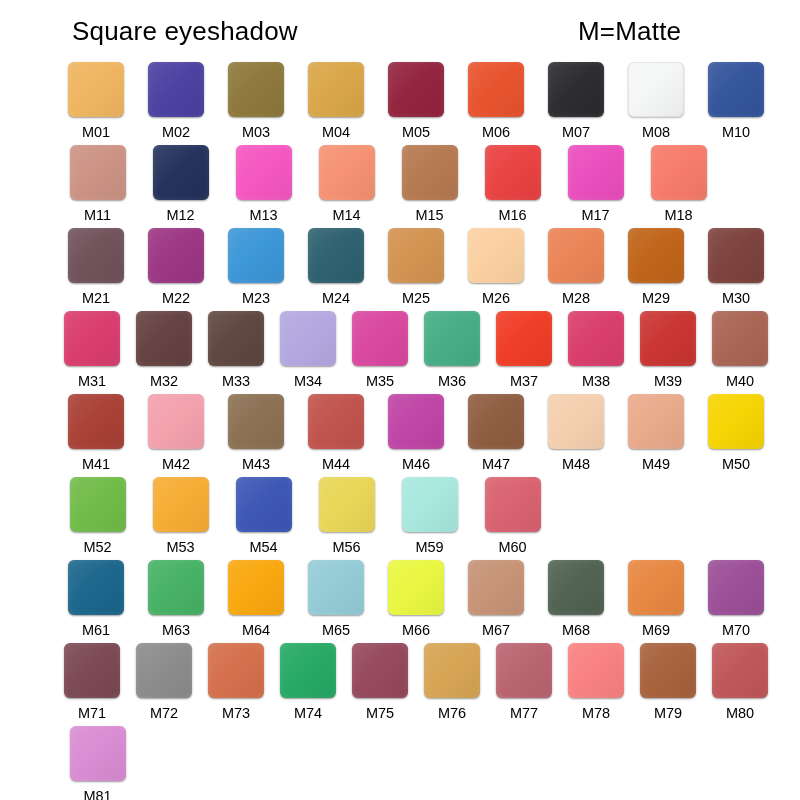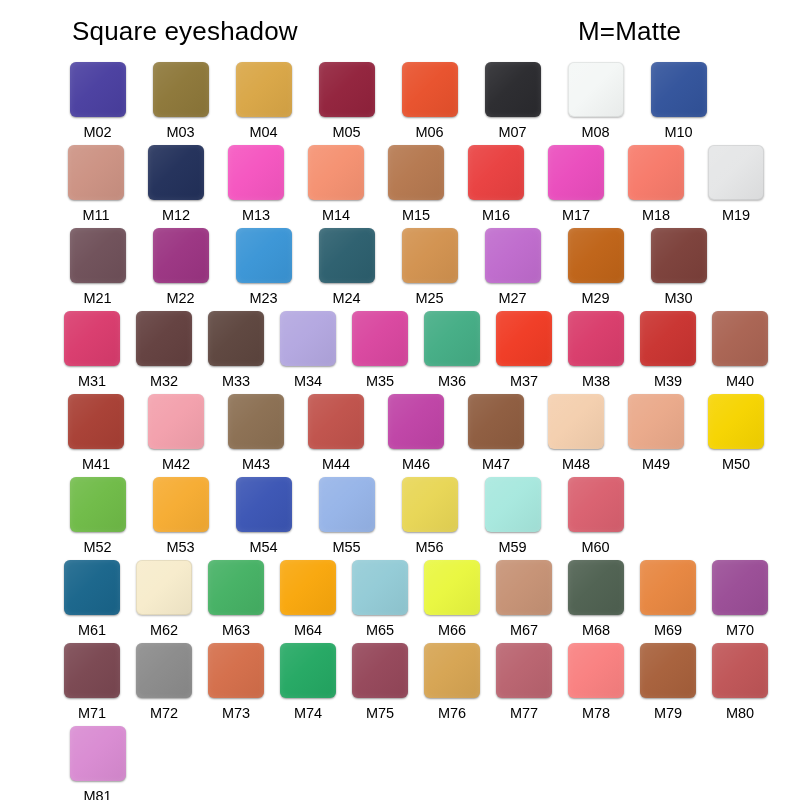--- a/index.html
+++ b/index.html
@@ -102,20 +102,24 @@
 <div class="sheet">
 
   <div class="header">
     <div class="header-title">Square eyeshadow</div>
     <div class="header-legend">M=Matte</div>
   </div>
 
   <div class="grid" id="swatch-grid">
       <div class="row">
         <div class="cell">
+          <div class="swatch" style="background-color: rgb(239, 180, 95);"></div>
+          <div class="label">M01</div>
+        </div>
+        <div class="cell">
           <div class="swatch" style="background-color: rgb(74, 63, 160);"></div>
           <div class="label">M02</div>
         </div>
         <div class="cell">
           <div class="swatch" style="background-color: rgb(141, 119, 57);"></div>
           <div class="label">M03</div>
         </div>
         <div class="cell">
           <div class="swatch" style="background-color: rgb(217, 166, 70);"></div>
           <div class="label">M04</div>
@@ -167,24 +171,20 @@
           <div class="label">M16</div>
         </div>
         <div class="cell">
           <div class="swatch" style="background-color: rgb(234, 76, 189);"></div>
           <div class="label">M17</div>
         </div>
         <div class="cell">
           <div class="swatch" style="background-color: rgb(247, 122, 106);"></div>
           <div class="label">M18</div>
         </div>
-        <div class="cell">
-          <div class="swatch pale" style="background-color: rgb(229, 230, 231);"></div>
-          <div class="label">M19</div>
-        </div>
       </div>
       <div class="row">
         <div class="cell">
           <div class="swatch" style="background-color: rgb(111, 80, 89);"></div>
           <div class="label">M21</div>
         </div>
         <div class="cell">
           <div class="swatch" style="background-color: rgb(155, 52, 130);"></div>
           <div class="label">M22</div>
         </div>
@@ -194,22 +194,26 @@
         </div>
         <div class="cell">
           <div class="swatch" style="background-color: rgb(44, 95, 110);"></div>
           <div class="label">M24</div>
         </div>
         <div class="cell">
           <div class="swatch" style="background-color: rgb(210, 146, 79);"></div>
           <div class="label">M25</div>
         </div>
         <div class="cell">
-          <div class="swatch" style="background-color: rgb(191, 107, 205);"></div>
-          <div class="label">M27</div>
+          <div class="swatch" style="background-color: rgb(251, 208, 161);"></div>
+          <div class="label">M26</div>
+        </div>
+        <div class="cell">
+          <div class="swatch" style="background-color: rgb(234, 131, 84);"></div>
+          <div class="label">M28</div>
         </div>
         <div class="cell">
           <div class="swatch" style="background-color: rgb(191, 99, 23);"></div>
           <div class="label">M29</div>
         </div>
         <div class="cell">
           <div class="swatch" style="background-color: rgb(124, 64, 58);"></div>
           <div class="label">M30</div>
         </div>
       </div>
@@ -300,44 +304,36 @@
         </div>
         <div class="cell">
           <div class="swatch" style="background-color: rgb(246, 172, 50);"></div>
           <div class="label">M53</div>
         </div>
         <div class="cell">
           <div class="swatch" style="background-color: rgb(59, 85, 180);"></div>
           <div class="label">M54</div>
         </div>
         <div class="cell">
-          <div class="swatch" style="background-color: rgb(150, 180, 232);"></div>
-          <div class="label">M55</div>
-        </div>
-        <div class="cell">
           <div class="swatch" style="background-color: rgb(232, 214, 85);"></div>
           <div class="label">M56</div>
         </div>
         <div class="cell">
           <div class="swatch" style="background-color: rgb(167, 232, 222);"></div>
           <div class="label">M59</div>
         </div>
         <div class="cell">
           <div class="swatch" style="background-color: rgb(217, 96, 111);"></div>
           <div class="label">M60</div>
         </div>
       </div>
       <div class="row">
         <div class="cell">
           <div class="swatch" style="background-color: rgb(25, 101, 139);"></div>
           <div class="label">M61</div>
-        </div>
-        <div class="cell">
-          <div class="swatch pale" style="background-color: rgb(247, 236, 204);"></div>
-          <div class="label">M62</div>
         </div>
         <div class="cell">
           <div class="swatch" style="background-color: rgb(69, 177, 100);"></div>
           <div class="label">M63</div>
         </div>
         <div class="cell">
           <div class="swatch" style="background-color: rgb(249, 167, 12);"></div>
           <div class="label">M64</div>
         </div>
         <div class="cell">

